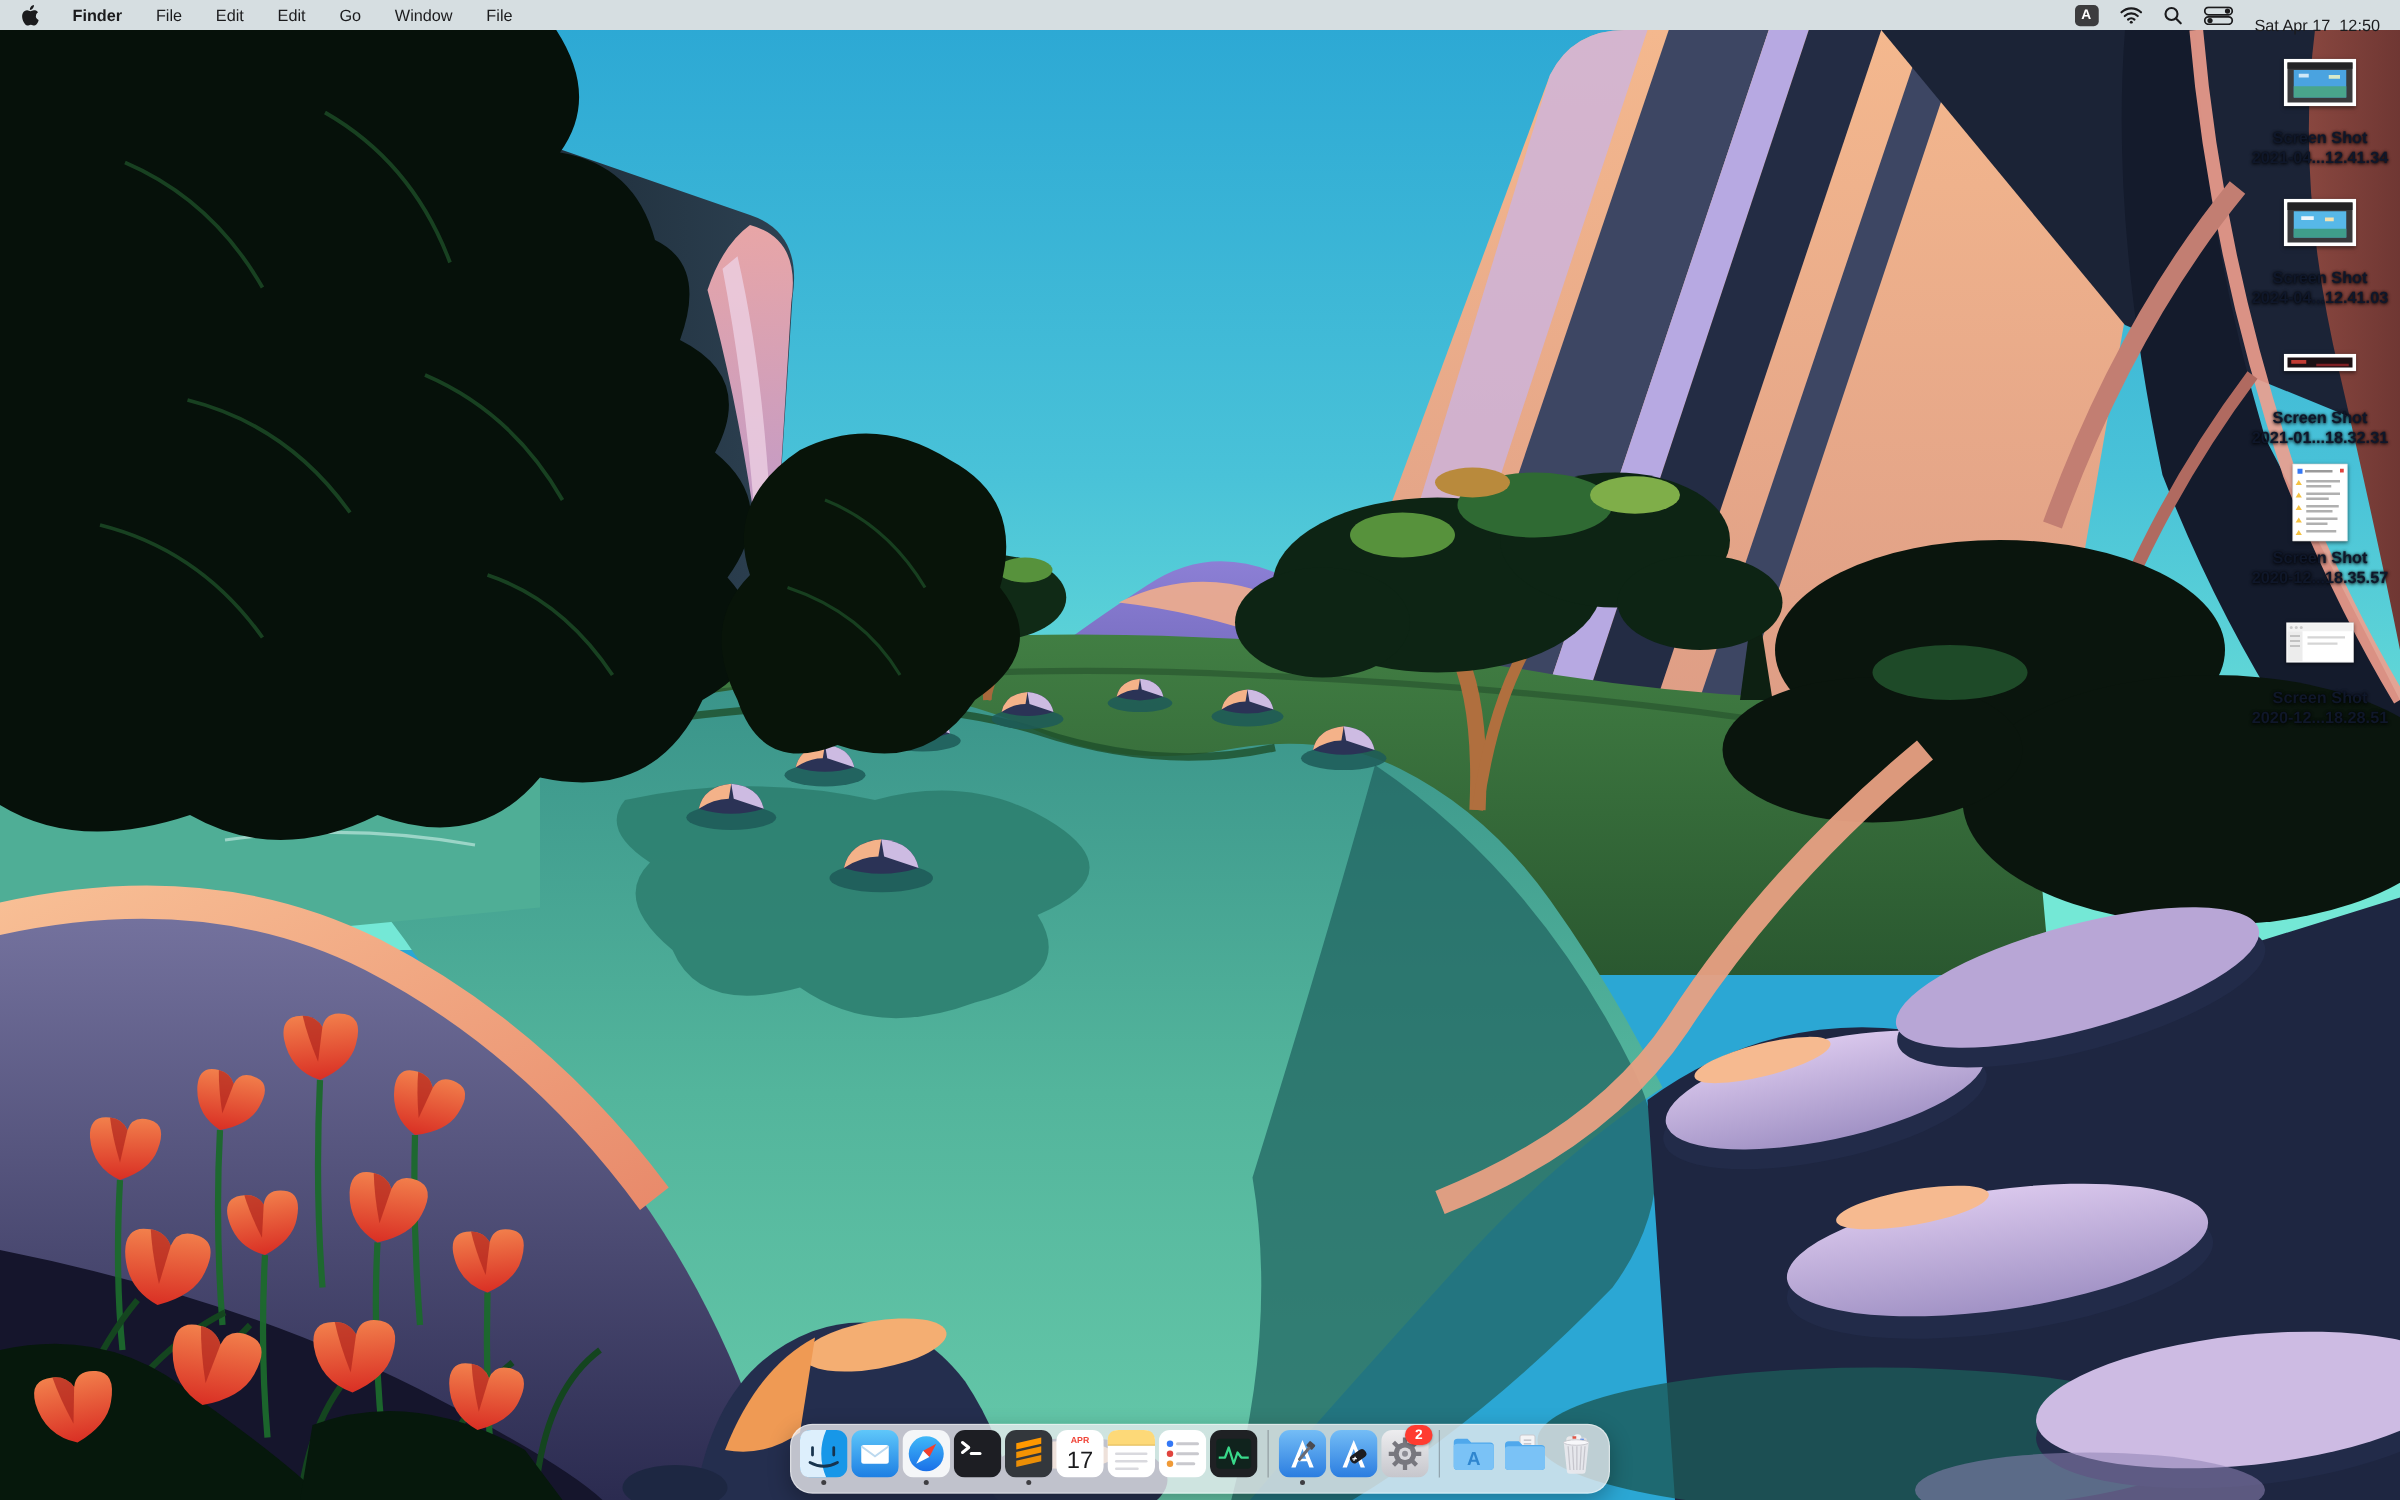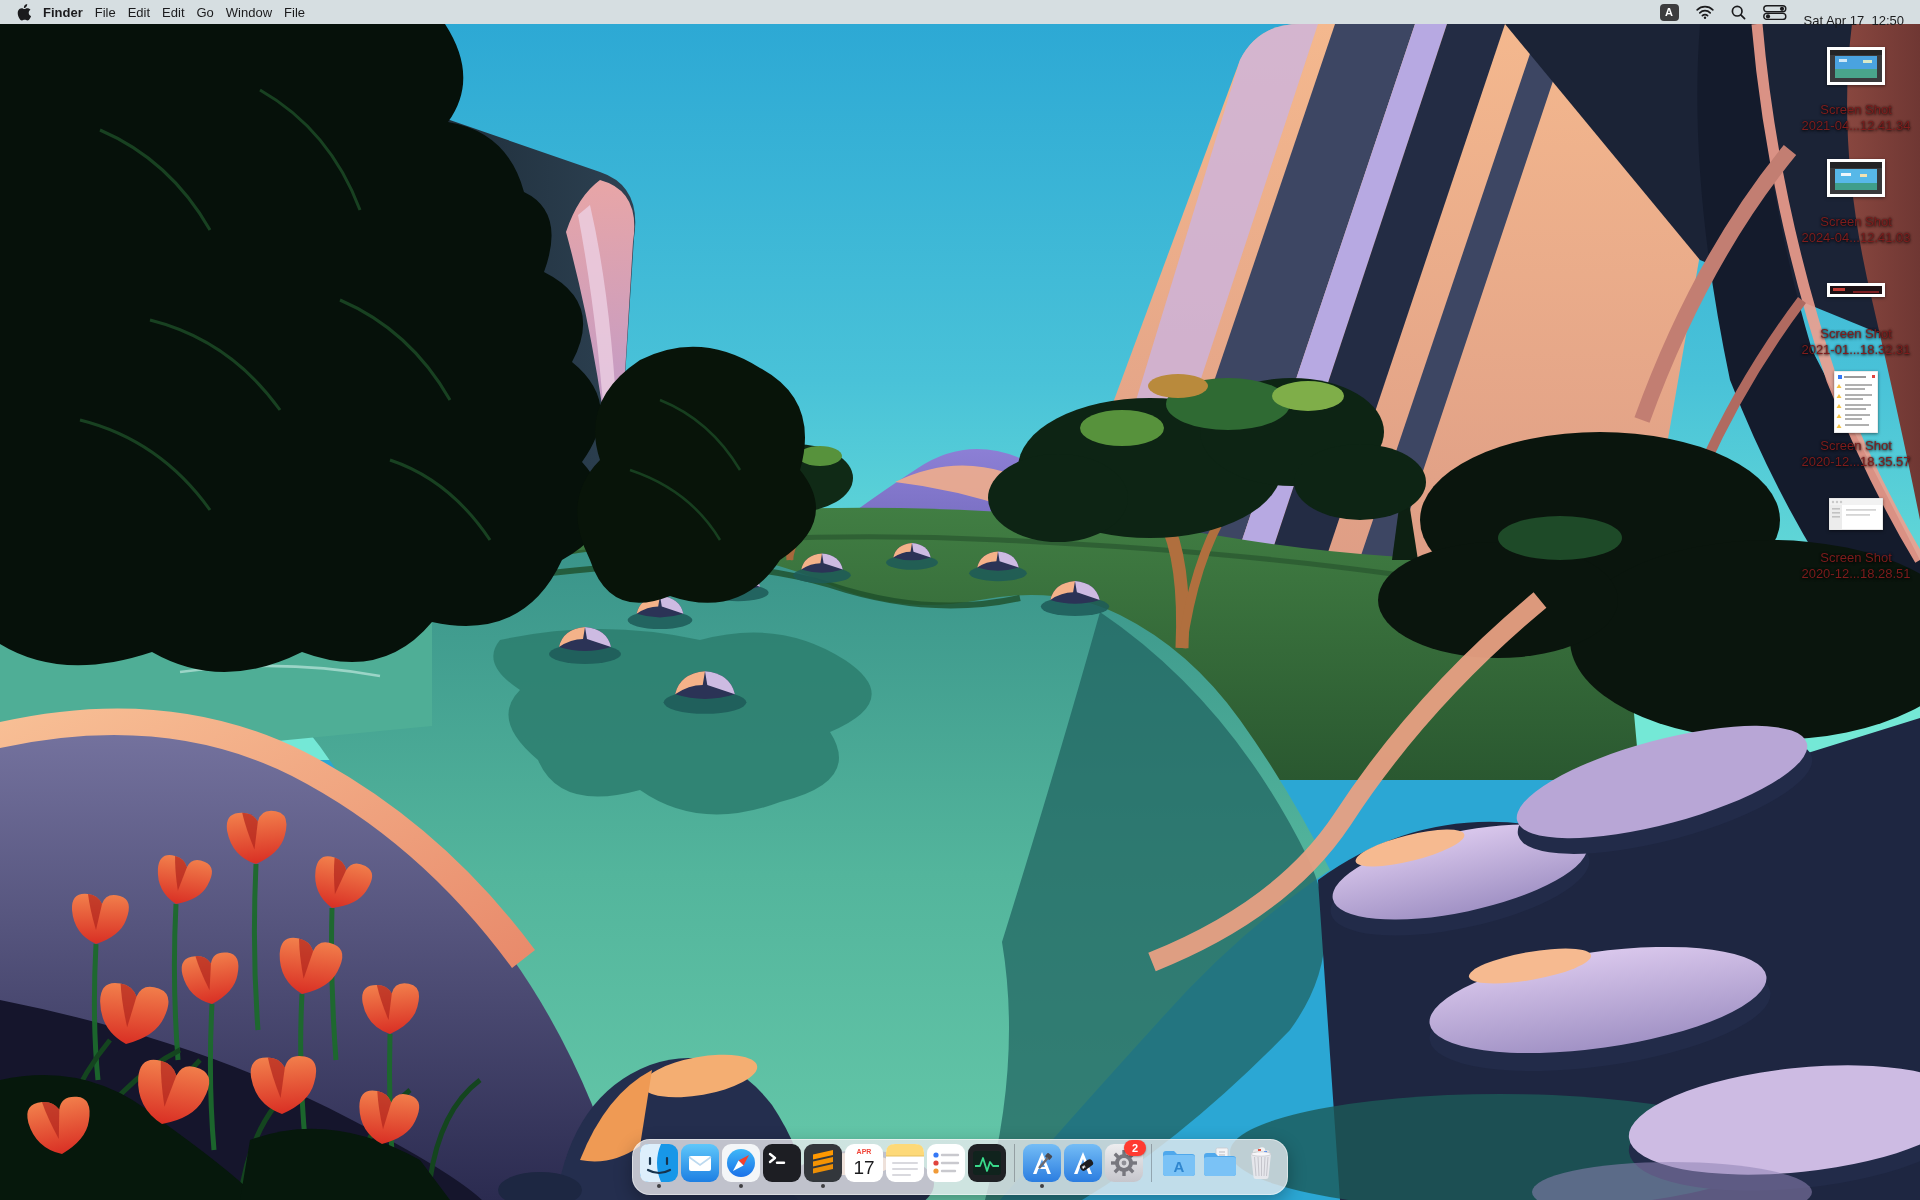--- a/index.html
+++ b/index.html
@@ -4,33 +4,33 @@
 <style>
   html,body{margin:0;padding:0;width:1920px;height:1200px;overflow:hidden;
     font-family:"Liberation Sans","DejaVu Sans",sans-serif;}
   #screen{position:relative;width:1920px;height:1200px;background:#2ba7d4;}
   
   #wallpaper{position:absolute;inset:0;}
   
   #menubar{position:absolute;top:0;left:0;right:0;height:24px;
     background:rgba(223,224,226,.95);display:flex;align-items:center;
     padding:0 16px;font-size:13px;color:#1b1b1d;z-index:40;}
-  #menubar .left{display:flex;align-items:center;gap:12px;}
+  #menubar .left{display:flex;align-items:center;gap:27px;}
   #menubar .appname{font-weight:bold;}
   #menubar .menu-item{cursor:default;text-align:center;}
   #menubar .right{margin-left:auto;display:flex;align-items:center;gap:17px;}
   .input-src{width:19px;height:17px;background:#3c3c3e;border-radius:4px;color:#fff;
     font-size:11px;font-weight:bold;display:flex;align-items:center;justify-content:center;}
   .clock{white-space:pre;margin-top:16px;}
   
   #desktop-files{position:absolute;left:1790px;top:34px;width:132px;z-index:20;}
   .dfile{position:absolute;left:0;width:132px;height:108px;display:flex;
     flex-direction:column;align-items:center;cursor:default;}
   .dfile .thumbwrap{height:64px;display:flex;align-items:center;justify-content:center;}
-  .dfile .lbl{margin-top:4px;text-align:center;font-size:13px;font-weight:400;color:#7f1d1d;
+  .dfile .lbl{margin-top:4px;text-align:center;font-size:13px;font-weight:700;color:#0f172a;
     line-height:16px;text-shadow:0 1px 3px rgba(0,0,0,.85),0 0 2px rgba(0,0,0,.6);}
   .thumb{box-shadow:0 1px 3px rgba(0,0,0,.5);}
   
   #dock{position:absolute;left:50%;transform:translateX(-50%);bottom:5px;
     background:rgba(236,236,239,.78);border:1px solid rgba(255,255,255,.45);
     border-radius:18px;box-shadow:0 6px 18px rgba(0,0,0,.3);
     display:flex;align-items:flex-start;gap:3px;padding:4px 7px 6px 7px;z-index:40;}
   .dock-item{position:relative;width:38px;height:44px;display:flex;justify-content:center;}
   .dock-item svg{width:38px;height:38px;}
   .dock-sep{width:1px;height:38px;background:rgba(60,60,70,.35);margin:0 5px;align-self:flex-start;}

